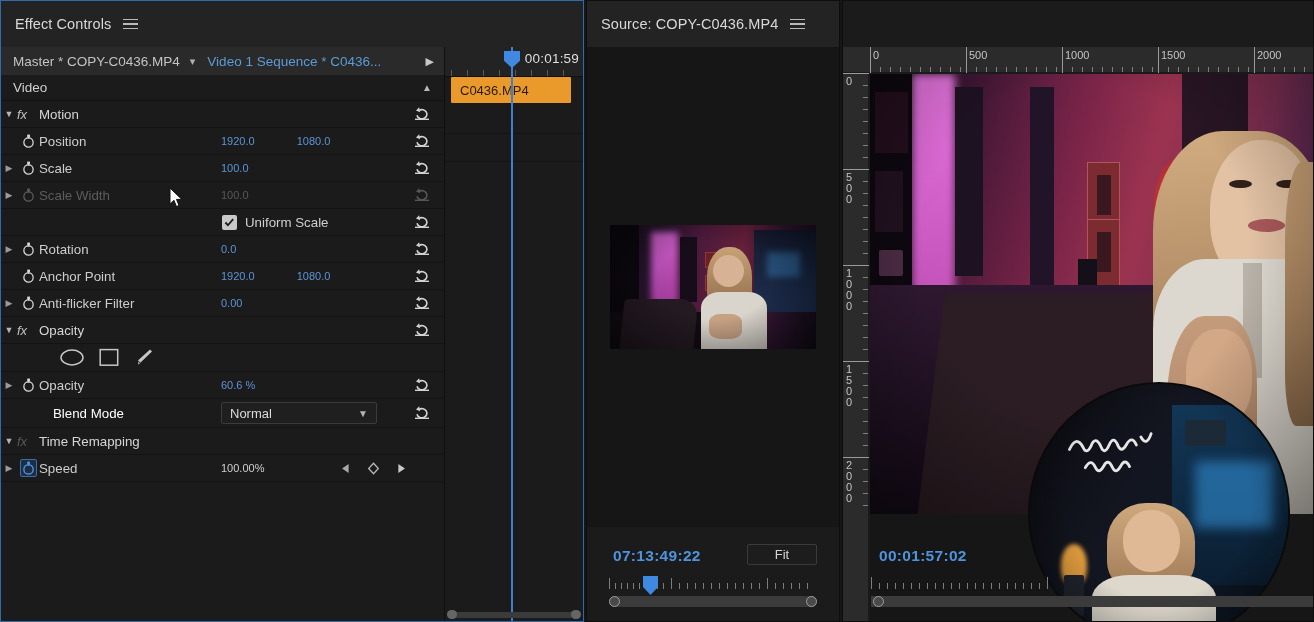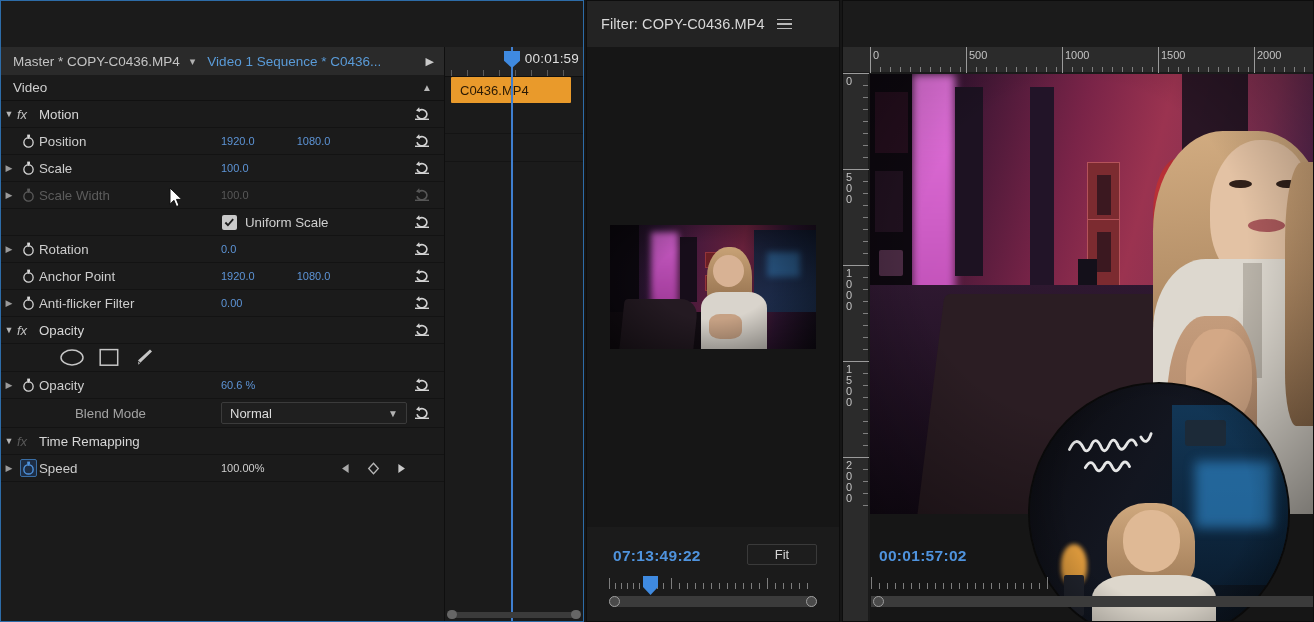--- a/index.html
+++ b/index.html
@@ -81,23 +81,23 @@
     display:flex; align-items:center; justify-content:center;
     margin-left:221px; flex:none;
   }
   .chk-box svg { display:block; }
   .chk-lab { margin-left:8px; font-size:13.3px; color:#cfcfcf; }
 
   .mask-row { height:28px; display:flex; align-items:center; gap:14px; padding-left:58px; border-bottom:1px solid #131313;}
   .mask-row span { cursor:pointer; display:inline-flex; }
 
   .blend-row { height:29px; display:flex; align-items:center; position:relative; border-bottom:1px solid #131313; }
-  .blend-lab { margin-left:74px; font-size:13.3px; color:#a3a3a3;text-align:center; }
+  .blend-lab { margin-left:52px; font-size:13.3px; color:#ffffff;text-align:center; }
   .blend-select {
-    position:absolute; left:220px; width:186px; height:22px;
+    position:absolute; left:220px; width:156px; height:22px;
     background:#1f1f1f; border:1px solid #3b3b3b; border-radius:2px;
     display:flex; align-items:center; justify-content:space-between;
     padding:0 8px; font-size:13px; color:#dcdcdc; cursor:pointer;
   }
   .blend-select .cv { font-size:10px; color:#b3b3b3; }
 
   .kf-nav { position:absolute; left:340px; display:flex; align-items:center; gap:17px; }
   .kf-nav span { cursor:pointer; display:inline-flex; }
 
   .sw-boxed { background:#1d2d44; border:1px solid #3a6ea5; border-radius:2px; padding:1px; }
@@ -191,20 +191,28 @@
 
   
   #cursor { position:absolute; left:168px; top:140px; width:15px; height:22px; z-index:50; pointer-events:none; }
 </style>
 </head>
 <body>
 
 <div id="app">
 
   <div class="panel focused" id="effect-controls">
+    <div class="panel-header">
+      <span>Effect Controls</span>
+      <span class="hamburger">
+          <i></i>
+          <i></i>
+          <i></i>
+        </span>
+    </div>
 
     <div id="ec-body">
 
       <div id="ec-left">
 
         <div class="clip-bar">
           <span class="clip-master">Master * COPY-C0436.MP4</span>
           <span class="clip-caret">▾</span>
           <span class="clip-seq">Video 1 Sequence * C0436...</span>
           <span class="clip-arrow">▶</span>
@@ -521,21 +529,21 @@
       <div id="ec-scroll">
         <div class="bar"></div>
         <div class="knob" style="left:2px"></div>
         <div class="knob" style="right:2px"></div>
       </div>
     </div>
   </div>
 
   <div class="panel" id="source-monitor">
     <div class="panel-header">
-      <span>Filter: COPY-C0436.MP4</span>
+      <span>Source: COPY-C0436.MP4</span>
       <span class="hamburger">
           <i></i>
           <i></i>
           <i></i>
         </span>
     </div>
 
     <div id="src-stage">
       <div id="src-video">
         <div class="frame">

